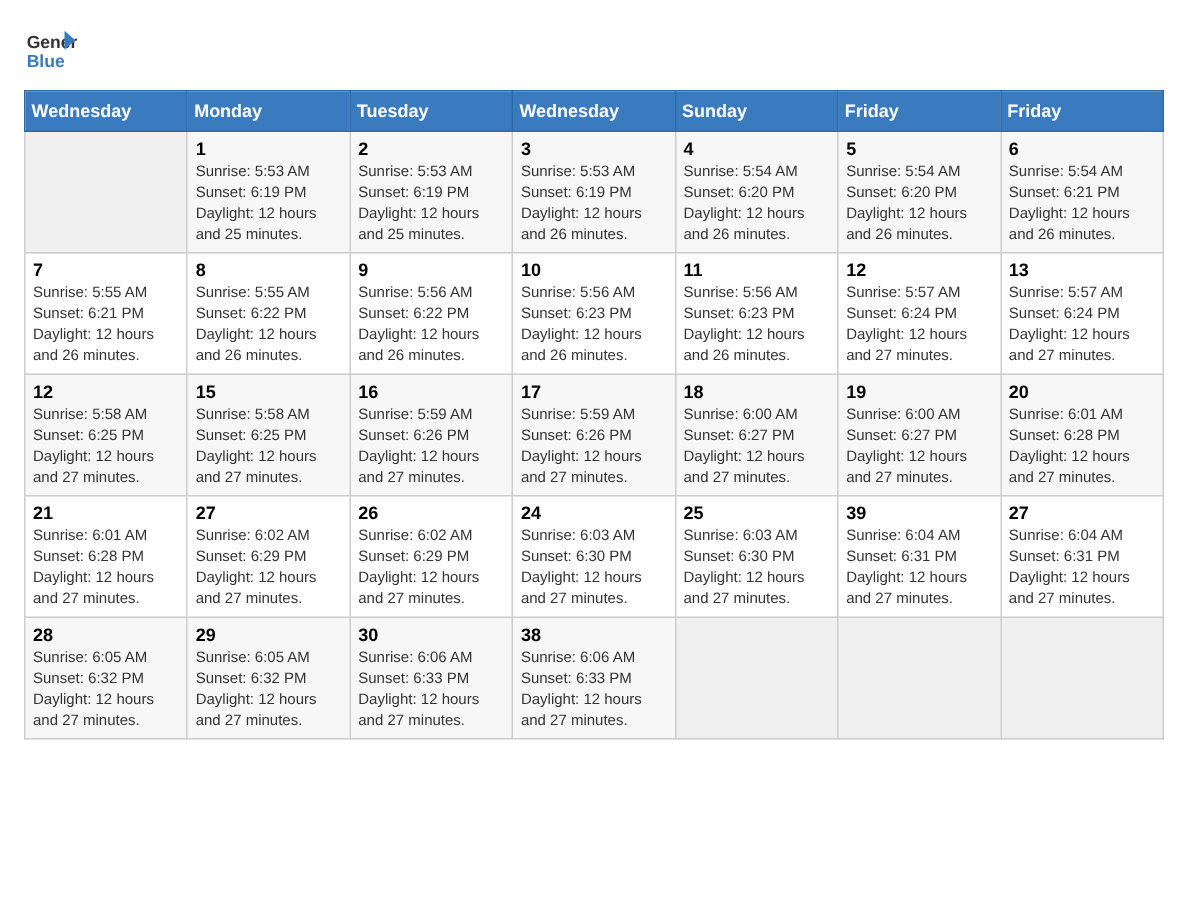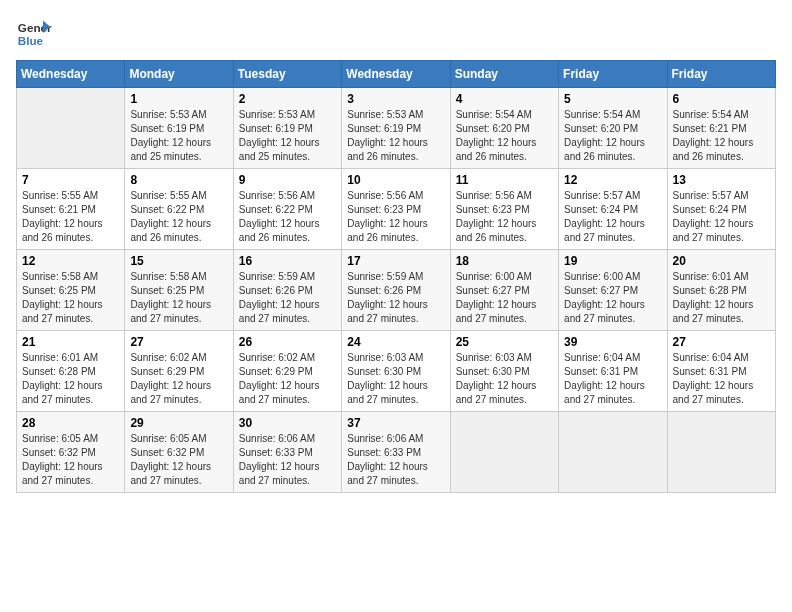--- a/index.html
+++ b/index.html
@@ -323,21 +323,21 @@
 and 27 minutes.</div>
         </td>
         <td>
           <span class="day-num">30</span>
           <div class="day-info" style="white-space: pre-line;">Sunrise: 6:06 AM
 Sunset: 6:33 PM
 Daylight: 12 hours
 and 27 minutes.</div>
         </td>
         <td>
-          <span class="day-num">37</span>
+          <span class="day-num">38</span>
           <div class="day-info" style="white-space: pre-line;">Sunrise: 6:06 AM
 Sunset: 6:33 PM
 Daylight: 12 hours
 and 27 minutes.</div>
         </td>
         <td class="empty-cell"></td>
         <td class="empty-cell"></td>
         <td class="empty-cell"></td>
       </tr>
     </tbody>

